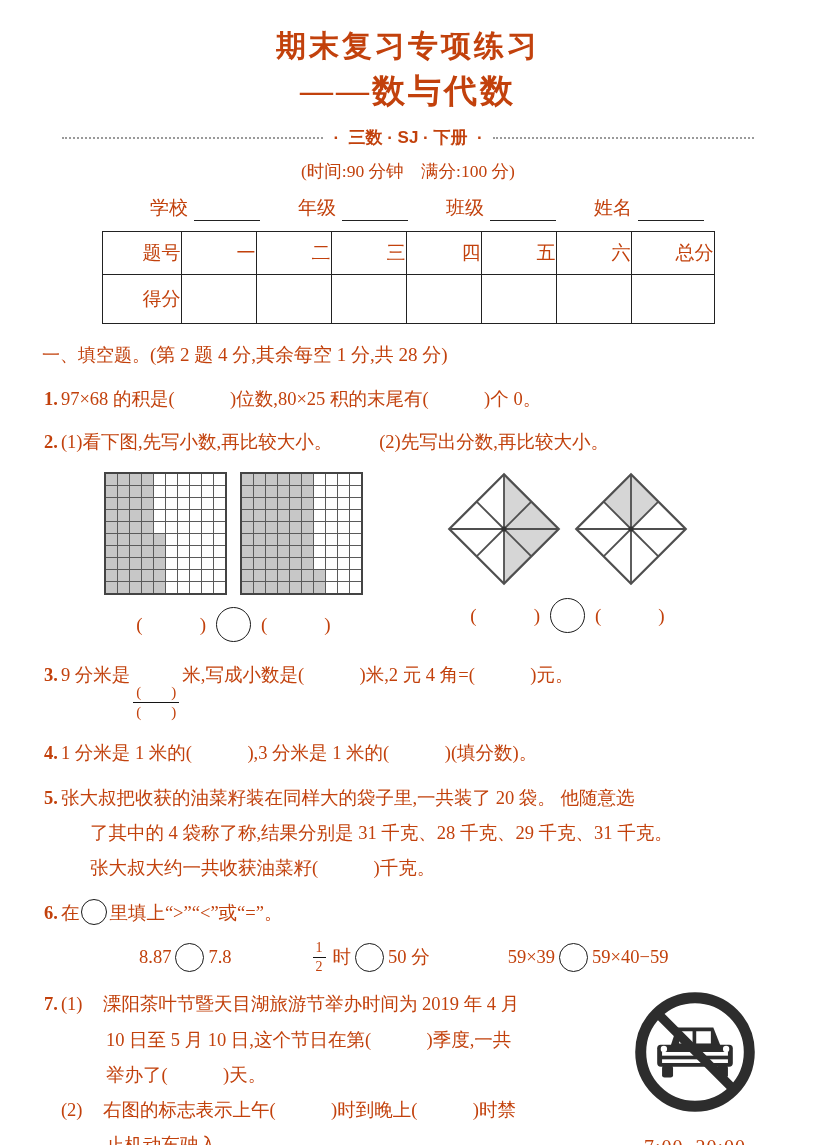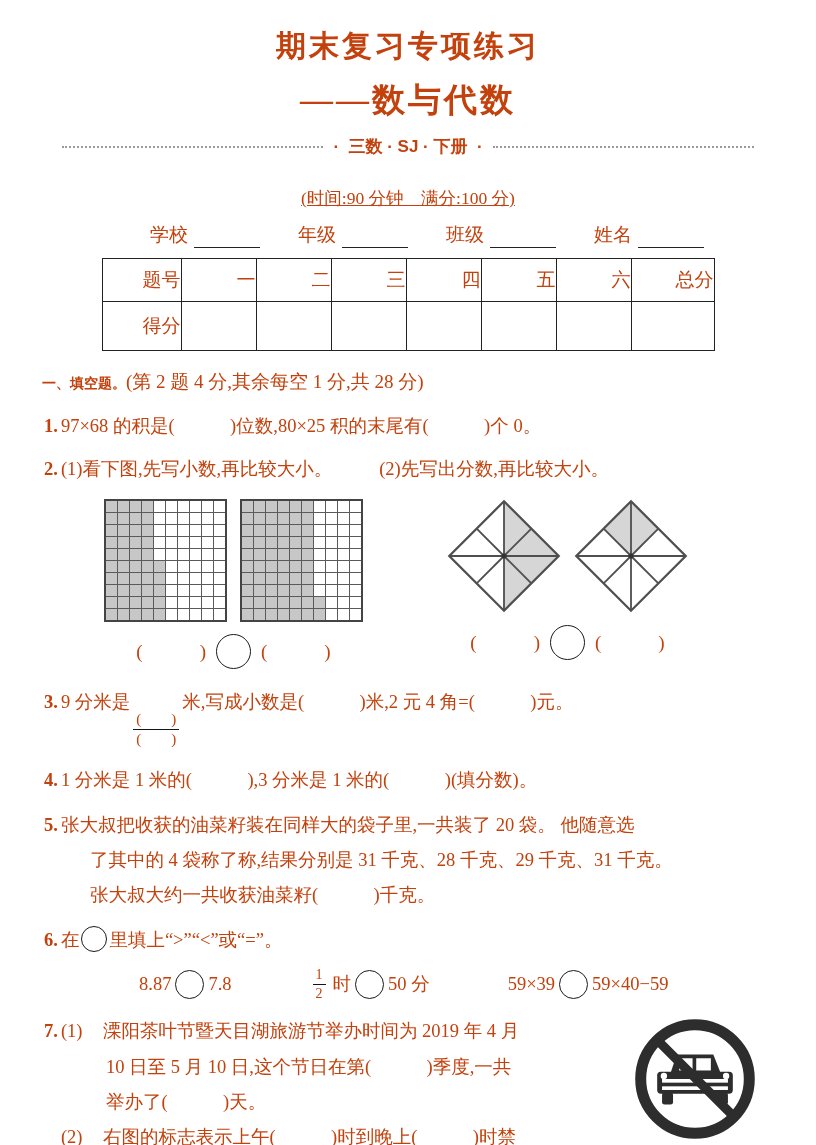--- a/index.html
+++ b/index.html
@@ -5,41 +5,41 @@
   html,body { margin:0; padding:0; background:#d9d9d9; }
   .page {
     width:816px; height:1145px; margin:0 auto; background:#ffffff;
     position:relative; overflow:hidden; color:#c2410c;
     font-family:"Liberation Serif","DejaVu Serif",serif;
   }
   [data-bind] { white-space:pre-wrap; }
 
   
   .title1 { text-align:center; padding-top:26px; font-size:30px; font-weight:900; letter-spacing:3px; }
-  .title2 { text-align:center; margin-top:11px; font-size:33px; font-weight:900; letter-spacing:3px; }
+  .title2 { text-align:center; margin-top:2px; font-size:33px; font-weight:900; letter-spacing:3px; }
   .edition-rule { display:flex; align-items:center; margin:12px 62px 0 62px; }
   .edition-rule::before, .edition-rule::after { content:""; flex:1; border-top:2px dotted #9a9a9a; }
   .edition-label { padding:0 10px; font-weight:700; font-size:17px; font-family:"Liberation Sans","DejaVu Sans",sans-serif; }
-  .meta-line { text-align:center; margin-top:28px; font-size:17.5px;text-decoration:underline; }
+  .meta-line { text-align:center; margin-top:10px; font-size:17.5px; }
 
   
   .info-row { margin:12px 0 0 150px; font-size:19px; display:flex; gap:38px; }
   .info-field { display:flex; align-items:flex-end;gap:6px; }
   .u-line { display:inline-block; width:66px; border-bottom:1.4px solid #222; height:20px; }
 
   
   table.score { border-collapse:collapse; margin:10px auto 0 auto; table-layout:fixed; }
   table.score td { border:1.5px solid #222; text-align:right; font-size:19px; padding:0; }
   table.score tr.hdr td { height:42px; }
   table.score tr.score-row td { height:48px; }
   td.c-label { width:78px; } td.c-num { width:74px; } td.c-total { width:82px; }
 
   
   .section-head { margin:18px 0 0 42px; font-size:19px; }
-  .section-head .sh-title { font-weight:700; font-size:14px; }
+  .section-head .sh-title { font-weight:400; font-size:18px; }
   .q { margin-left:44px; font-size:18.5px; line-height:1.9; }
   .qrow { display:flex; }
   .qno { font-weight:700; margin-right:3px; flex:none; }
   .q1 { margin-top:14px; }
   .q2 { margin-top:8px; }
   .q2-parts { display:flex; gap:47px; }
 
   
   .figs-row { display:flex; margin-top:12px; }
   .figcol { display:flex; flex-direction:column; align-items:center; }

